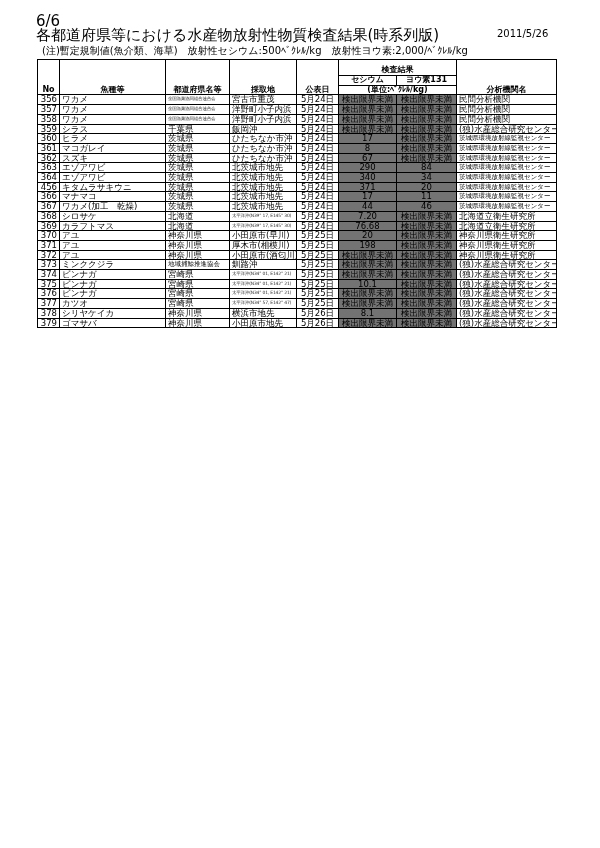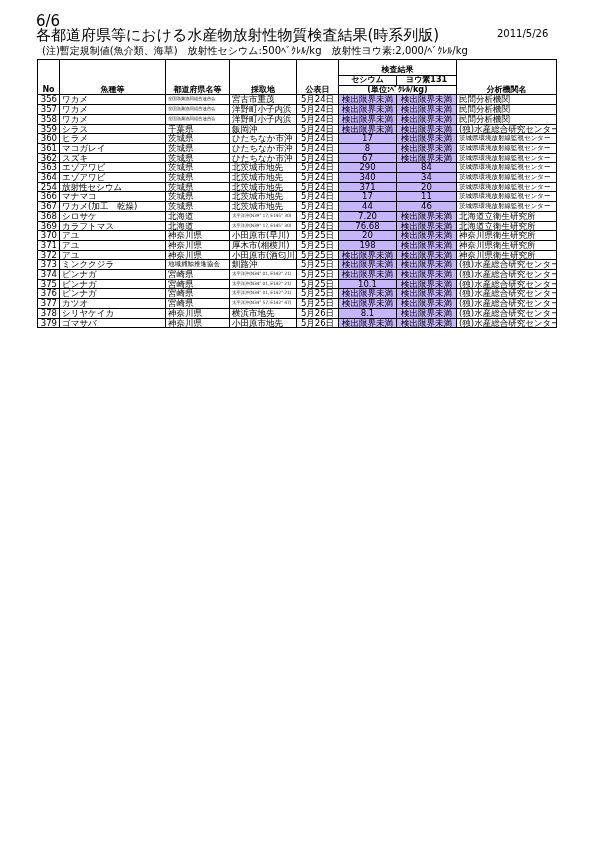--- a/index.html
+++ b/index.html
@@ -6,21 +6,21 @@
   body { width:600px; height:848px; position:relative; font-family:"DejaVu Sans", sans-serif; color:#000; overflow:hidden; }
   .page-num { position:absolute; left:36px; top:12px; font-size:15px; }
   .title { position:absolute; left:36px; top:26px; font-size:15px; letter-spacing:0px; white-space:nowrap;text-align:center; }
   .date { position:absolute; left:497px; top:28px; font-size:10px; }
   .note { position:absolute; left:42px; top:44px; font-size:10px; white-space:nowrap; }
   table { position:absolute; left:37px; top:59px; border-collapse:collapse; table-layout:fixed; width:519px; font-size:8.5px; }
   td, th { border:1px solid #000; padding:0 2px; height:8.7px; line-height:8.7px; white-space:nowrap; overflow:hidden; }
   th { font-weight:bold; font-size:8px; vertical-align:bottom; text-align:center; }
   table { border:1.5px solid #000; }
   .c-no { text-align:right; }
-  .c-res { text-align:center; background:#c4b5fd; }
+  .c-res { text-align:center; background:#737373; }
   .tiny { font-size:4.5px; letter-spacing:-0.2px; color:#333; }
   .small { font-size:6.5px; }
   .c-date { text-align:center; }
 </style>
 </head>
 <body>
 
 <div class="page-num">6/6</div>
 <div class="title">各都道府県等における水産物放射性物質検査結果(時系列版)</div>
 <div class="date">2011/5/26</div>
@@ -140,22 +140,22 @@
         <td class="c-no">364</td>
         <td>エゾアワビ</td>
         <td>茨城県</td>
         <td>北茨城市地先</td>
         <td class="c-date">5月24日</td>
         <td class="c-res">340</td>
         <td class="c-res">34</td>
         <td class="small">茨城県環境放射線監視センター</td>
       </tr>
       <tr>
-        <td class="c-no">254</td>
-        <td>放射性セシウム</td>
+        <td class="c-no">456</td>
+        <td>キタムラサキウニ</td>
         <td>茨城県</td>
         <td>北茨城市地先</td>
         <td class="c-date">5月24日</td>
         <td class="c-res">371</td>
         <td class="c-res">20</td>
         <td class="small">茨城県環境放射線監視センター</td>
       </tr>
       <tr>
         <td class="c-no">366</td>
         <td>マナマコ</td>

